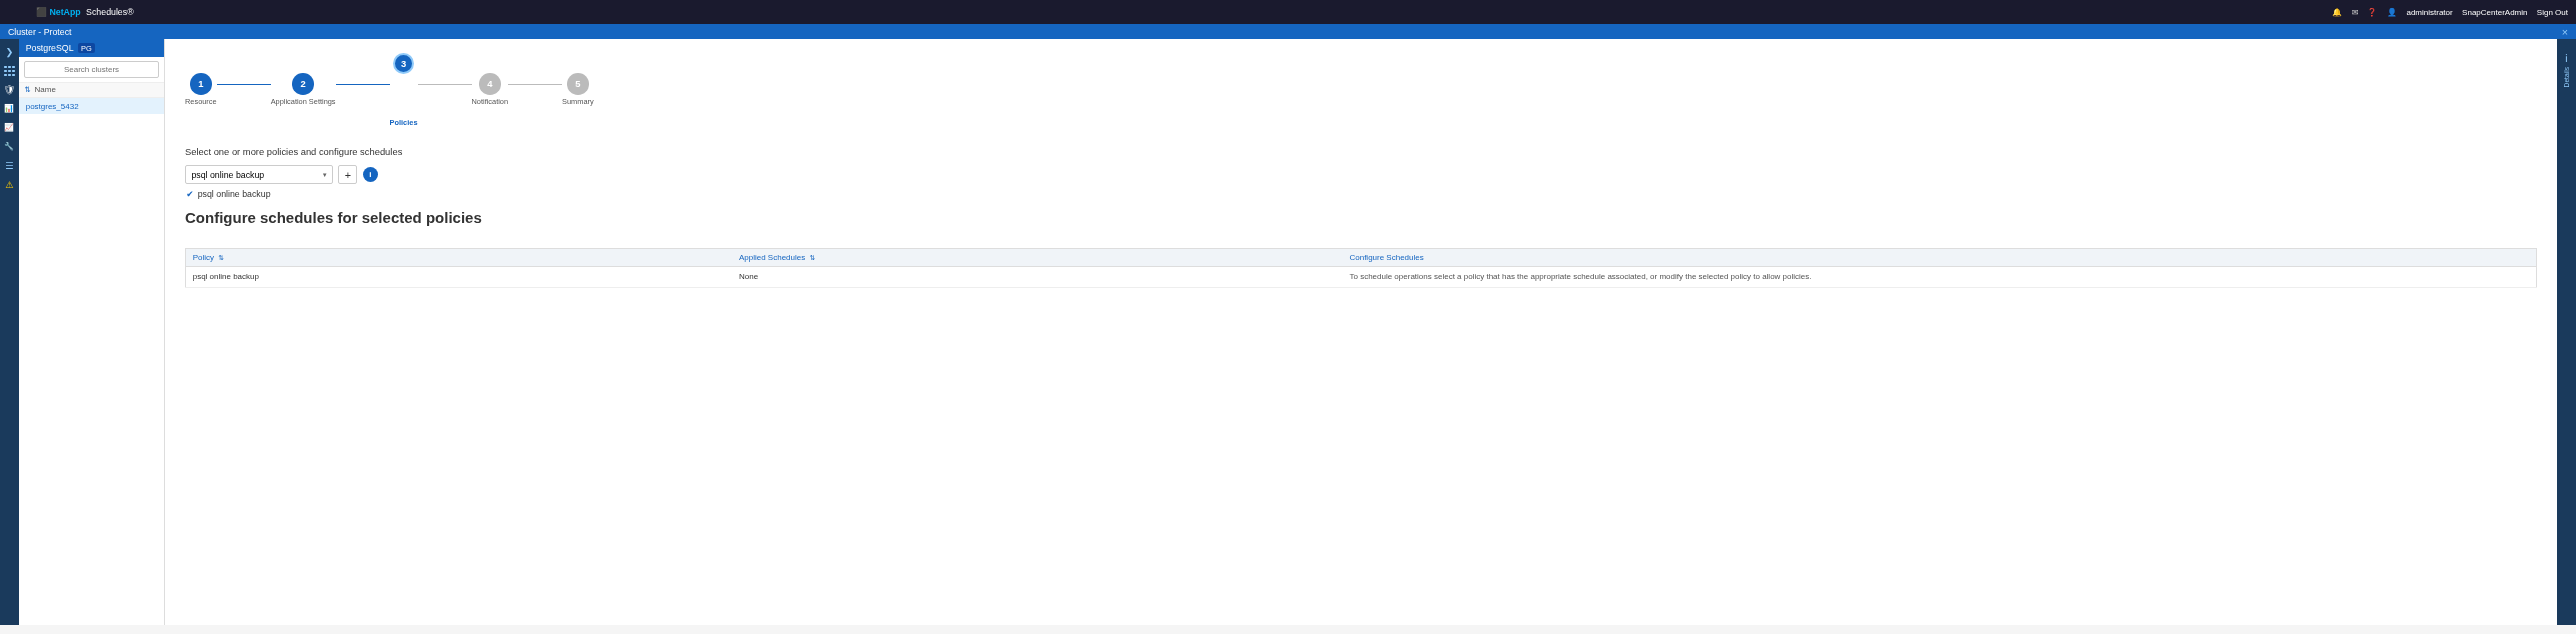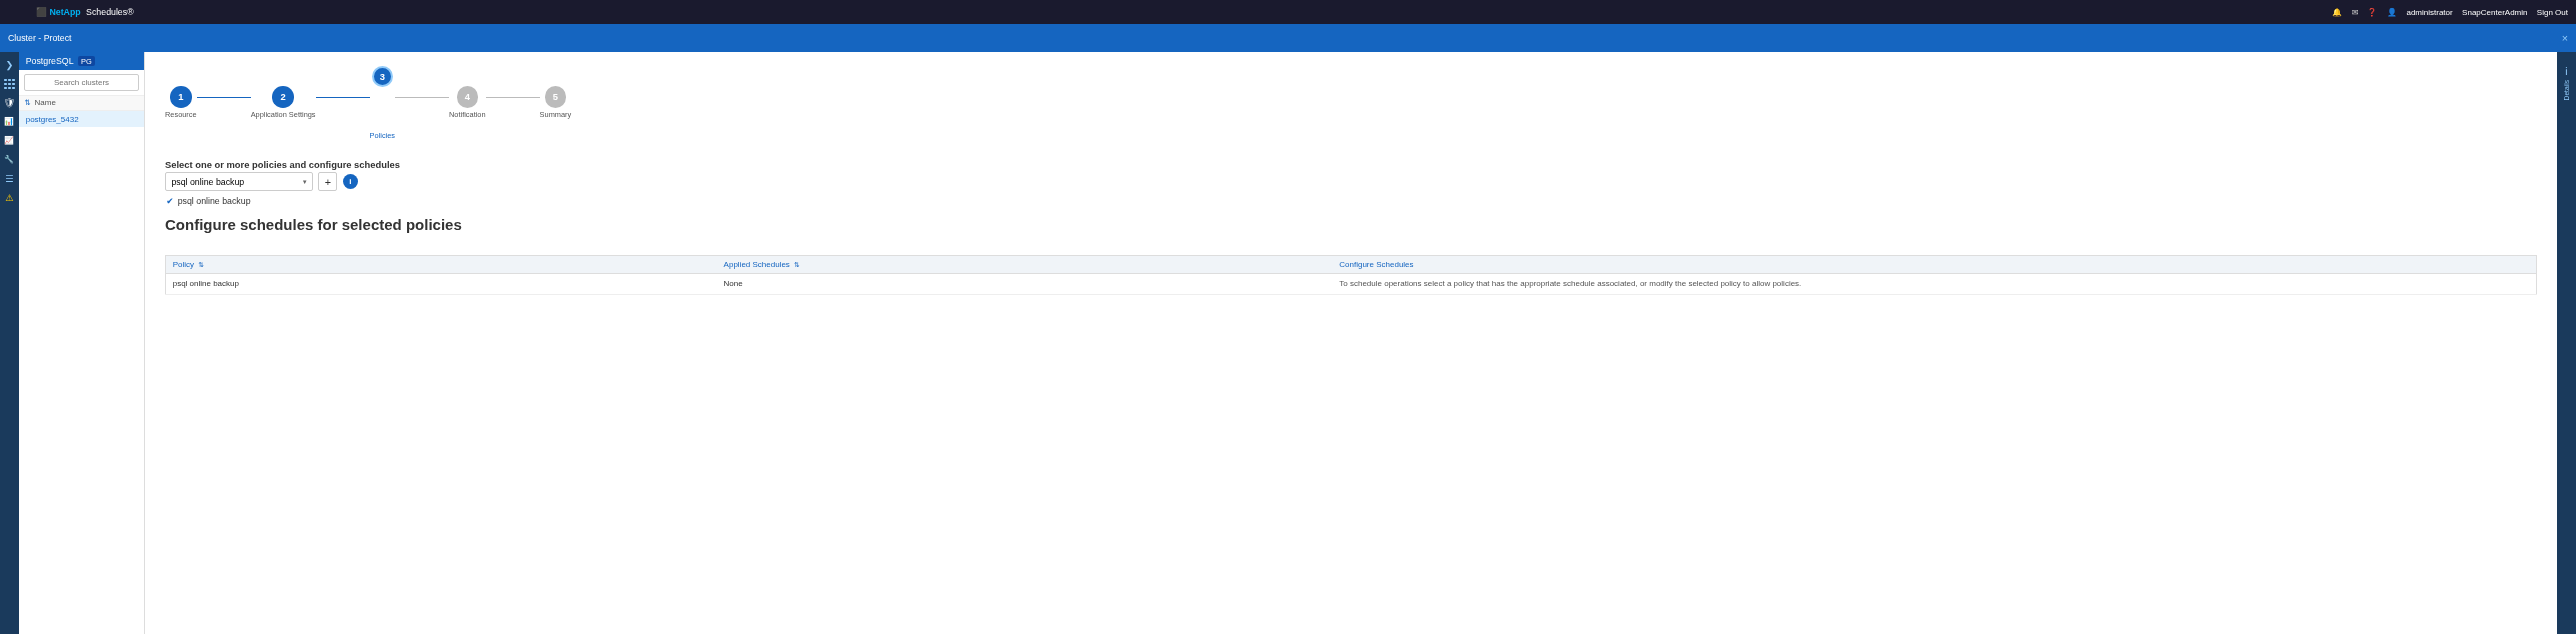--- a/index.html
+++ b/index.html
@@ -16,21 +16,21 @@
       color: #fff;
     }
     .topbar-left { display: flex; align-items: center; gap: 5.4px; }
     .netapp-logo { color: #00b0f0; font-weight: bold; font-size: 8.8px; margin-left: 28px; }
     .topbar-right { display: flex; align-items: center; gap: 9.4px; font-size: 8px; }
     .topbar-right span { cursor: pointer; color: #ccc; }
 
     
     .subbar {
       background: #1565c0;
-      height: 28px;
+      height: 15px;
       display: flex;
       align-items: center;
       padding: 0 8px;
       color: #fff;
       font-size: 8.8px;
       gap: 5.4px;
     }
 
     
     .main-layout { display: flex; height: calc(635px - 49px); }
@@ -54,21 +54,21 @@
       color: #90caf9;
       font-size: 9.4px;
       cursor: pointer;
       border-radius: 2px;
     }
     .icon-sidebar .nav-icon.active { color: #fff; }
     .icon-sidebar .nav-icon.alert { color: #ffcc00; }
 
     
     .left-panel {
-      width: 126px;
+      width: 146px;
       background: #fff;
       border-right: 0.7px solid #ddd;
       display: flex;
       flex-direction: column;
     }
     .left-panel-header {
       background: #1565c0;
       color: #fff;
       padding: 4px 6.7px;
       font-size: 8.8px;
@@ -172,31 +172,31 @@
     .step-circle.completed { background: #1565c0; }
     .step-circle.active { background: #1565c0; border: 2px solid #90caf9; }
     .step-circle.inactive { background: #bbb; }
     .step-label {
       font-size: 7.4px;
       margin-top: 2.7px;
       text-align: center;
       color: #555;
       white-space: nowrap;
     }
-    .step-label.active-label { color: #1565c0; font-weight: normal; margin-top: 44px; }
+    .step-label.active-label { color: #1565c0; font-weight: bold; margin-top: 44px; }
     .step-connector {
       width: 54px;
       height: 1.3px;
       background: #1565c0;
       margin-bottom: 10.8px;
     }
     .step-connector.inactive { background: #bbb; }
 
     
-    .section-title { font-size: 9.4px; font-weight: bold; color: #333; margin-bottom: 2px; }
+    .section-title { font-size: 9.4px; font-weight: normal; color: #333; margin-bottom: 8px; }
     .policy-selector { display: flex; align-items: center; gap: 5.4px; margin-bottom: 5.4px; }
     .policy-dropdown {
       width: 148px;
       padding: 3.4px 5.4px;
       border: 0.7px solid #ccc;
       border-radius: 2px;
       font-size: 8.8px;
       background: #fff;
       appearance: none;
       cursor: pointer;

